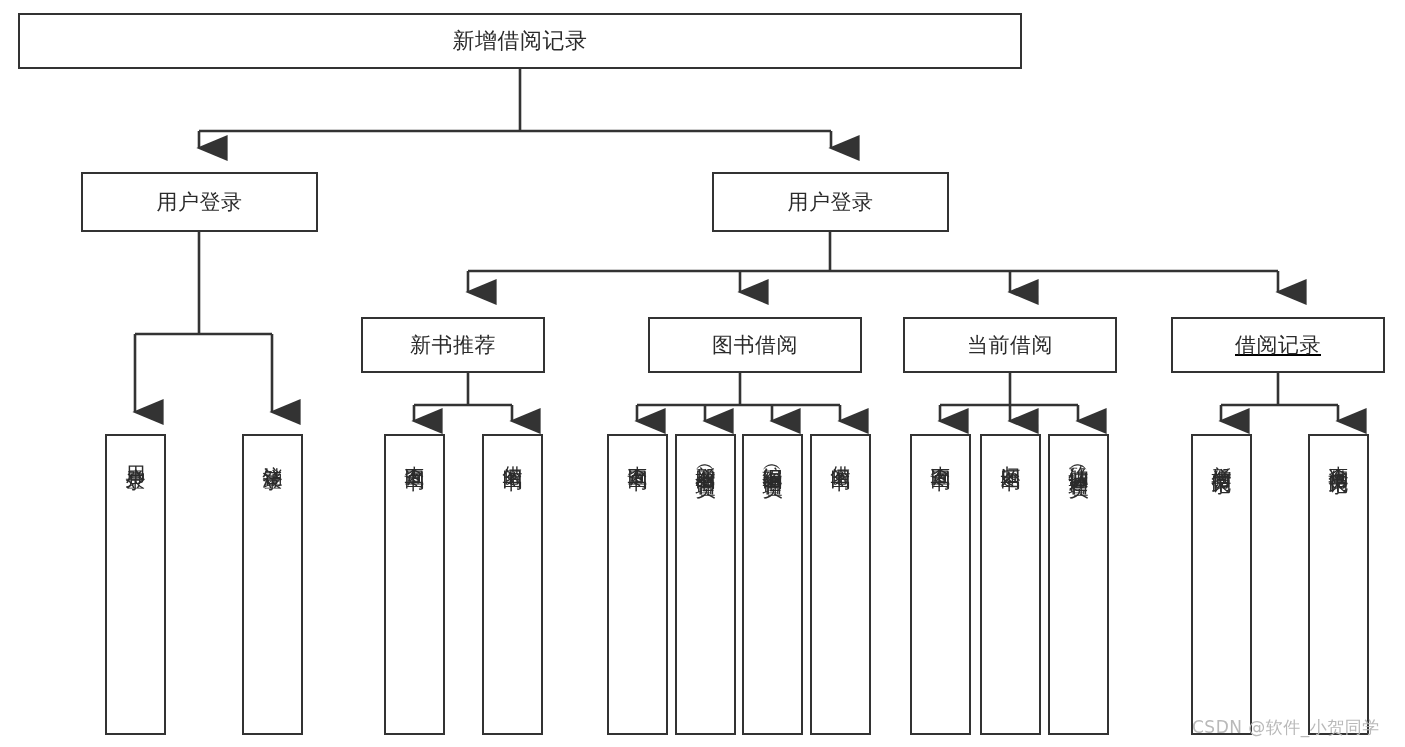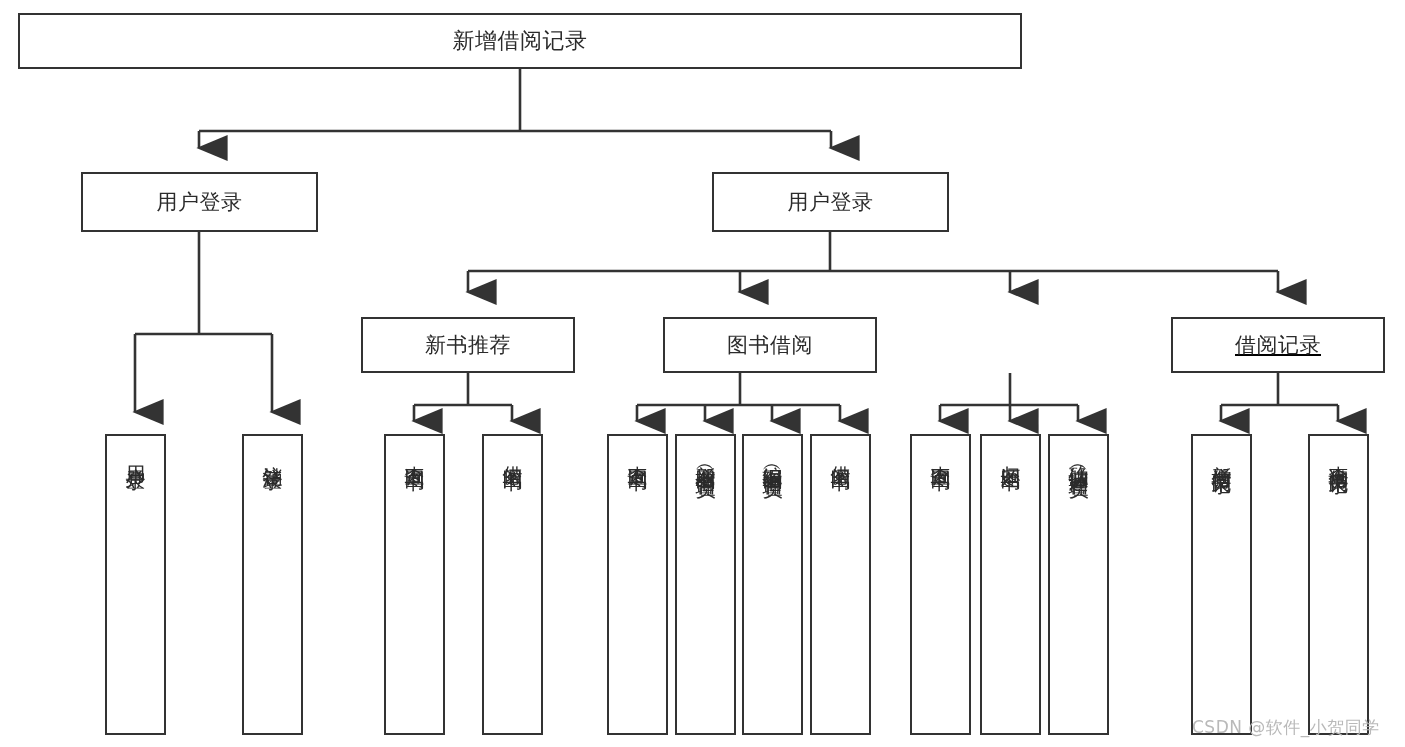--- a/index.html
+++ b/index.html
@@ -127,25 +127,28 @@
     <span class="node-label">新增借阅记录</span>
   </div>
 
   <div class="node-box" style="left:81px; top:172px; width:237px; height:60px;">
     <span class="node-label">用户登录</span>
   </div>
   <div class="node-box" style="left:712px; top:172px; width:237px; height:60px;">
     <span class="node-label">用户登录</span>
   </div>
 
-  <div class="node-box" style="left:361px; top:317px; width:214px; height:56px;">
+  <div class="node-box" style="left:361px; top:317px; width:184px; height:56px;">
     <span class="node-label">新书推荐</span>
   </div>
-  <div class="node-box" style="left:663px; top:317px; width:214px; height:56px;">
+  <div class="node-box" style="left:648px; top:317px; width:214px; height:56px;">
     <span class="node-label">图书借阅</span>
+  </div>
+  <div class="node-box" style="left:903px; top:317px; width:214px; height:56px;">
+    <span class="node-label">当前借阅</span>
   </div>
   <div class="node-box" style="left:1171px; top:317px; width:214px; height:56px;text-decoration:underline;">
     <span class="node-label">借阅记录</span>
   </div>
 
   <div class="node-box vertical" style="left:105px; top:434px; width:61px; height:301px;">
     <span class="node-label">用户登录</span>
   </div>
   <div class="node-box vertical" style="left:242px; top:434px; width:61px; height:301px;">
     <span class="node-label">注销登录</span>

